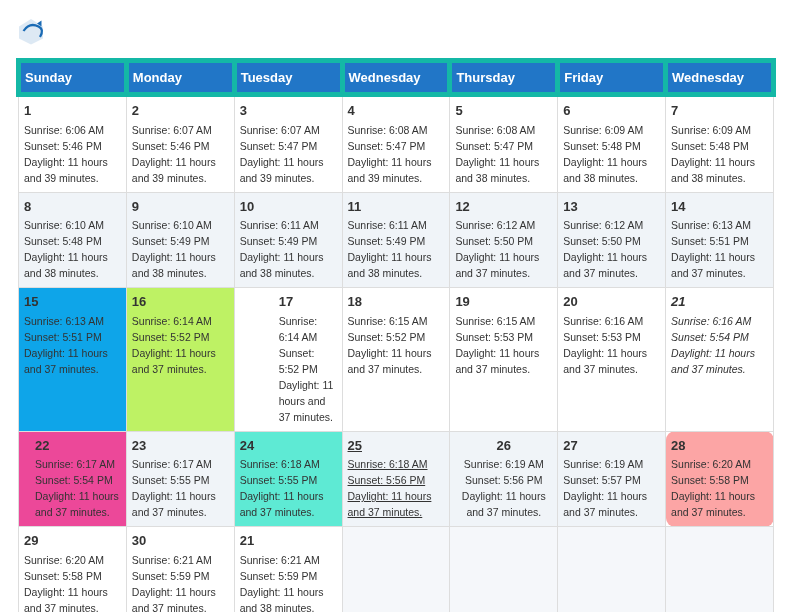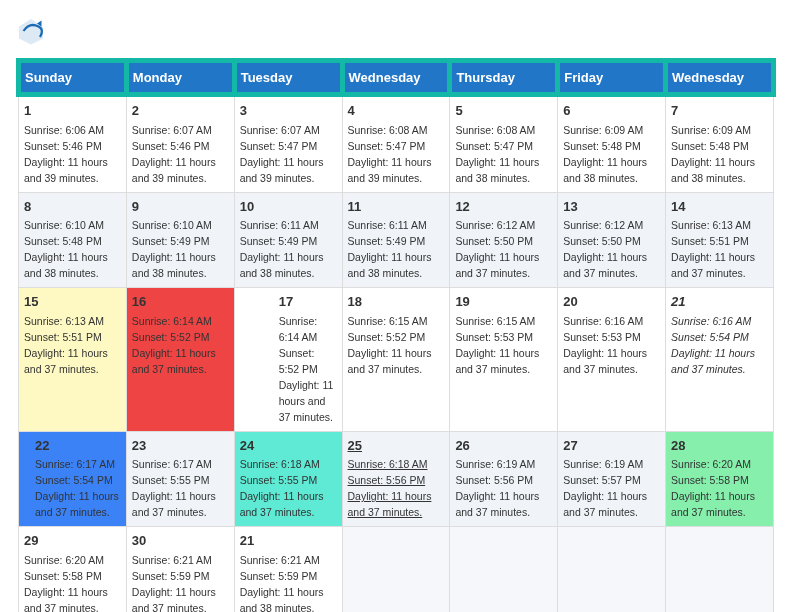--- a/index.html
+++ b/index.html
@@ -175,25 +175,25 @@
         <td style="background: rgb(240, 244, 248);">
         <span class="day-num">13</span>
         <span class="day-info">Sunrise: 6:12 AM<br>Sunset: 5:50 PM<br>Daylight: 11 hours and 37 minutes.</span>
       </td>
         <td style="background: rgb(240, 244, 248);">
         <span class="day-num">14</span>
         <span class="day-info">Sunrise: 6:13 AM<br>Sunset: 5:51 PM<br>Daylight: 11 hours and 37 minutes.</span>
       </td>
       </tr>
       <tr>
-        <td style="background: #fef9c3;">
+        <td style="background: #0ea5e9;">
         <span class="day-num">15</span>
         <span class="day-info">Sunrise: 6:13 AM<br>Sunset: 5:51 PM<br>Daylight: 11 hours and 37 minutes.</span>
       </td>
-        <td style="background: #ef4444;">
+        <td style="background: #bef264;">
         <span class="day-num">16</span>
         <span class="day-info">Sunrise: 6:14 AM<br>Sunset: 5:52 PM<br>Daylight: 11 hours and 37 minutes.</span>
       </td>
         <td style="background: rgb(255, 255, 255); padding-left: 44px;">
         <span class="day-num">17</span>
         <span class="day-info">Sunrise: 6:14 AM<br>Sunset: 5:52 PM<br>Daylight: 11 hours and 37 minutes.</span>
       </td>
         <td style="background: rgb(255, 255, 255);">
         <span class="day-num">18</span>
         <span class="day-info">Sunrise: 6:15 AM<br>Sunset: 5:52 PM<br>Daylight: 11 hours and 37 minutes.</span>
@@ -205,45 +205,45 @@
         <td style="background: rgb(255, 255, 255);">
         <span class="day-num">20</span>
         <span class="day-info">Sunrise: 6:16 AM<br>Sunset: 5:53 PM<br>Daylight: 11 hours and 37 minutes.</span>
       </td>
         <td style="background: rgb(255, 255, 255); font-style: italic;">
         <span class="day-num">21</span>
         <span class="day-info">Sunrise: 6:16 AM<br>Sunset: 5:54 PM<br>Daylight: 11 hours and 37 minutes.</span>
       </td>
       </tr>
       <tr>
-        <td style="background: #3b82f6; padding-left: 16px;">
+        <td style="background: #ec4899; padding-left: 16px;">
         <span class="day-num">22</span>
         <span class="day-info">Sunrise: 6:17 AM<br>Sunset: 5:54 PM<br>Daylight: 11 hours and 37 minutes.</span>
       </td>
         <td style="background: rgb(240, 244, 248);">
         <span class="day-num">23</span>
         <span class="day-info">Sunrise: 6:17 AM<br>Sunset: 5:55 PM<br>Daylight: 11 hours and 37 minutes.</span>
       </td>
         <td style="background: #5eead4;">
         <span class="day-num">24</span>
         <span class="day-info">Sunrise: 6:18 AM<br>Sunset: 5:55 PM<br>Daylight: 11 hours and 37 minutes.</span>
       </td>
         <td style="background: rgb(240, 244, 248); text-decoration: underline;">
         <span class="day-num">25</span>
         <span class="day-info">Sunrise: 6:18 AM<br>Sunset: 5:56 PM<br>Daylight: 11 hours and 37 minutes.</span>
       </td>
-        <td style="background: rgb(240, 244, 248);">
+        <td style="background: rgb(240, 244, 248); text-align: center;">
         <span class="day-num">26</span>
         <span class="day-info">Sunrise: 6:19 AM<br>Sunset: 5:56 PM<br>Daylight: 11 hours and 37 minutes.</span>
       </td>
         <td style="background: rgb(240, 244, 248);">
         <span class="day-num">27</span>
         <span class="day-info">Sunrise: 6:19 AM<br>Sunset: 5:57 PM<br>Daylight: 11 hours and 37 minutes.</span>
       </td>
-        <td style="background: #86efac;">
+        <td style="background: #fca5a5; border-radius: 9px;">
         <span class="day-num">28</span>
         <span class="day-info">Sunrise: 6:20 AM<br>Sunset: 5:58 PM<br>Daylight: 11 hours and 37 minutes.</span>
       </td>
       </tr>
       <tr>
         <td style="background: rgb(255, 255, 255); margin-top: 40px;">
         <span class="day-num">29</span>
         <span class="day-info">Sunrise: 6:20 AM<br>Sunset: 5:58 PM<br>Daylight: 11 hours and 37 minutes.</span>
       </td>
         <td style="background: rgb(255, 255, 255);">

